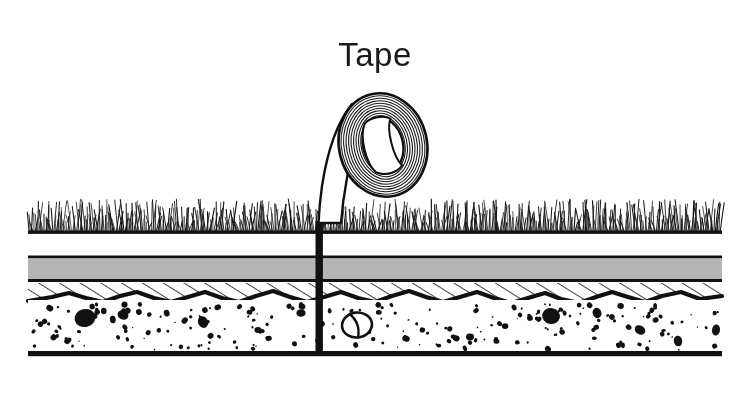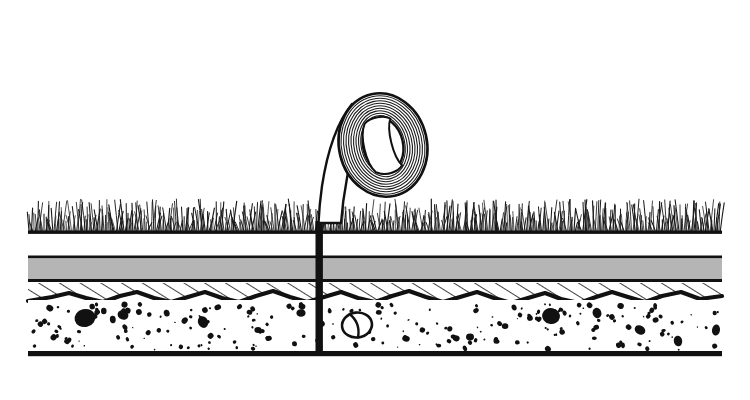--- a/index.html
+++ b/index.html
@@ -14,20 +14,21 @@
     color:#1a1a1a;
     letter-spacing:0.5px;
     font-family:"Liberation Sans",sans-serif;
   }
 </style>
 </head>
 <body>
 
 <div id="stage">
 
+  <div class="title-label">Tape</div>
 
   <svg width="750" height="400" viewBox="0 0 750 400">
 
     <defs>
       <pattern id="hatchPat" width="11" height="11" patternUnits="userSpaceOnUse" patternTransform="rotate(-58)">
         <rect width="11" height="11" fill="#ffffff"></rect>
         <line x1="0" y1="0" x2="0" y2="11" stroke="#111111" stroke-width="1.6"></line>
       </pattern>
 
       <clipPath id="hatchClip">

